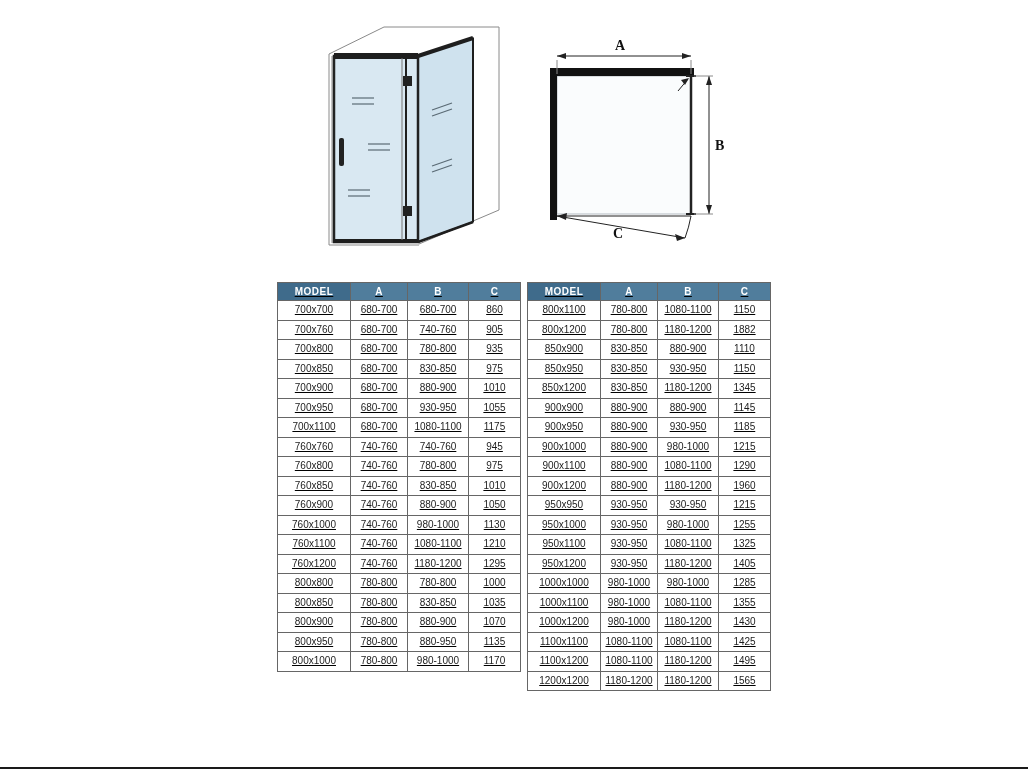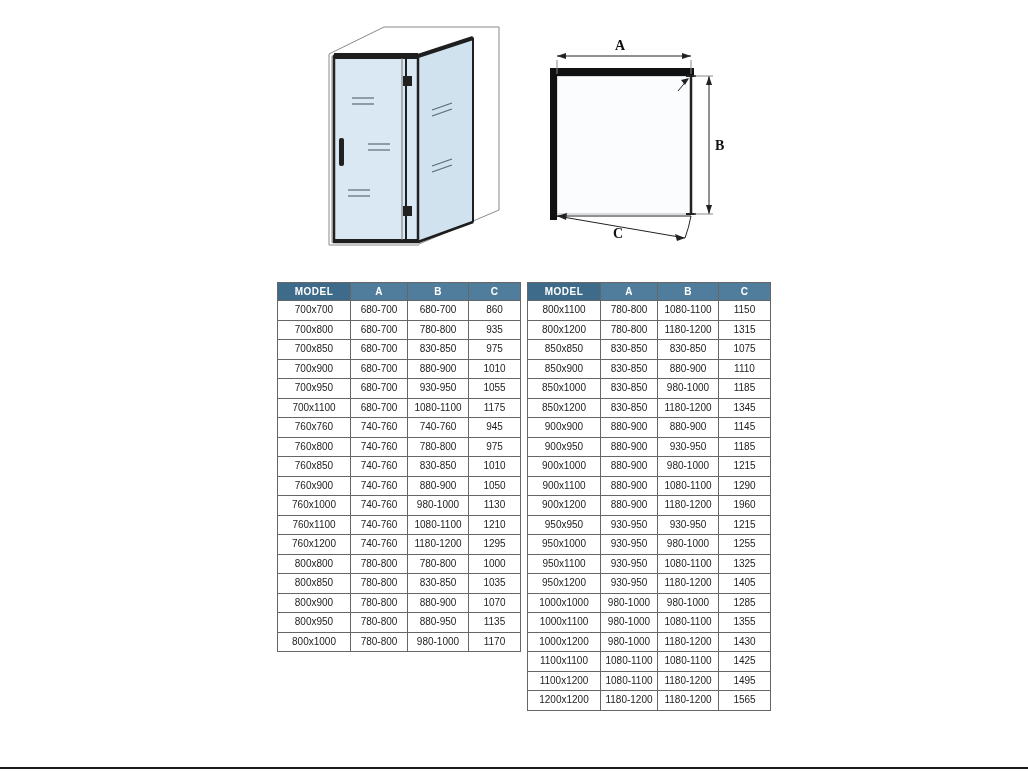--- a/index.html
+++ b/index.html
@@ -6,21 +6,21 @@
   html,body{margin:0;padding:0;}
   body{
     width:1028px;height:771px;background:#ffffff;position:relative;overflow:hidden;
     font-family:"Liberation Sans", sans-serif;
   }
   .abs{position:absolute;}
   #drawing3d{left:236px;top:14px;width:272px;height:264px;}
   #plan{left:528px;top:28px;width:224px;height:236px;}
   #table-left{left:277px;top:282px;width:231px;}
   #table-right{left:527px;top:282px;width:231px;}
-  .spec-table{border-collapse:collapse;width:100%;table-layout:fixed;}
+  .spec-table{border-collapse:collapse;width:100%;table-layout:fixed;text-decoration:underline;}
   .spec-table th{
     height:15px;font-size:10px;font-weight:bold;letter-spacing:.5px;
     color:var(--header-text);border:1px solid var(--table-border);
   }
   .spec-table th.model-col{background:var(--header-model-bg);}
   .spec-table th.dim-col{background:var(--header-col-bg);}
   .spec-table th:nth-child(1){width:70px;}
   .spec-table th:nth-child(2){width:54px;}
   .spec-table th:nth-child(3){width:58px;}
   .spec-table th:nth-child(4){width:49px;}
@@ -147,20 +147,26 @@
         </tr>
       </thead>
       <tbody>
         <tr>
           <td>700x700</td>
           <td>680-700</td>
           <td>680-700</td>
           <td>860</td>
         </tr>
         <tr>
+          <td>700x760</td>
+          <td>680-700</td>
+          <td>740-760</td>
+          <td>905</td>
+        </tr>
+        <tr>
           <td>700x800</td>
           <td>680-700</td>
           <td>780-800</td>
           <td>935</td>
         </tr>
         <tr>
           <td>700x850</td>
           <td>680-700</td>
           <td>830-850</td>
           <td>975</td>
@@ -272,39 +278,33 @@
         <tr>
           <td>800x1100</td>
           <td>780-800</td>
           <td>1080-1100</td>
           <td>1150</td>
         </tr>
         <tr>
           <td>800x1200</td>
           <td>780-800</td>
           <td>1180-1200</td>
-          <td>1315</td>
-        </tr>
-        <tr>
-          <td>850x850</td>
-          <td>830-850</td>
-          <td>830-850</td>
-          <td>1075</td>
+          <td>1882</td>
         </tr>
         <tr>
           <td>850x900</td>
           <td>830-850</td>
           <td>880-900</td>
           <td>1110</td>
         </tr>
         <tr>
-          <td>850x1000</td>
-          <td>830-850</td>
-          <td>980-1000</td>
-          <td>1185</td>
+          <td>850x950</td>
+          <td>830-850</td>
+          <td>930-950</td>
+          <td>1150</td>
         </tr>
         <tr>
           <td>850x1200</td>
           <td>830-850</td>
           <td>1180-1200</td>
           <td>1345</td>
         </tr>
         <tr>
           <td>900x900</td>
           <td>880-900</td>

